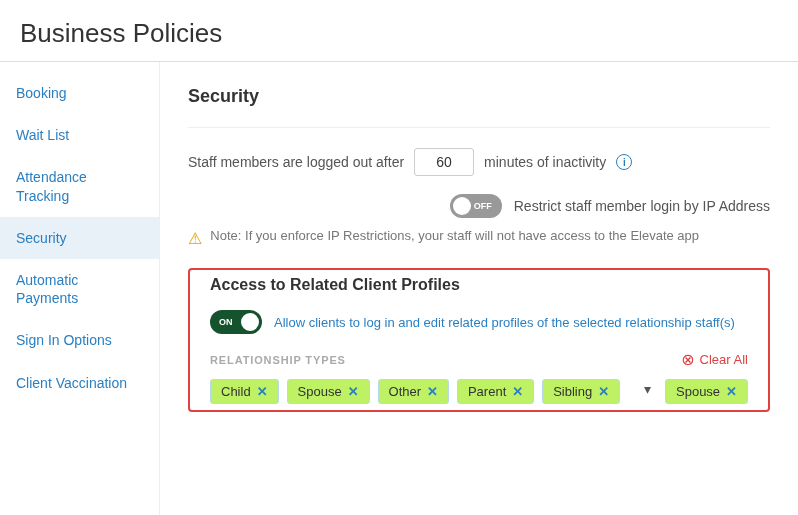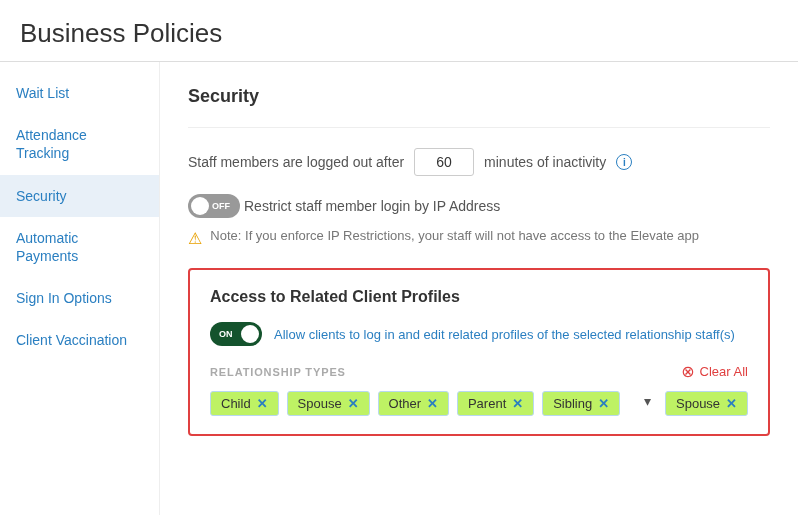--- a/index.html
+++ b/index.html
@@ -84,22 +84,23 @@
       border: 1.5px solid #2a7fc1;
       color: #2a7fc1;
       font-size: 10px;
       font-weight: bold;
       cursor: pointer;
     }
 
     .toggle-row {
       display: flex;
       align-items: center;
-      gap: 4px;
+      gap: 12px;
       margin-bottom: 10px;
+      justify-content: flex-end;
     }
 
     .toggle-off {
       display: inline-flex;
       align-items: center;
       background: #999;
       border-radius: 12px;
       width: 52px;
       height: 24px;
       position: relative;
@@ -167,21 +168,21 @@
 
     .warning-icon {
       color: #e8a000;
       font-size: 16px;
       margin-top: 1px;
     }
 
     .access-box {
       border: 2px solid #e04040;
       border-radius: 4px;
-      padding: 18px 20px;
+      padding: 6px 20px;
       margin-top: 8px;
     }
 
     .access-title {
       font-size: 16px;
       font-weight: 600;
       color: #333;
       margin-bottom: 16px;
     }
 
@@ -276,20 +277,21 @@
     }
   </style>
 </head>
 <body>
 
 <div class="page-title">Business Policies</div>
 
 <div class="layout">
 
   <nav class="sidebar">
+    <div class="sidebar-item">Booking</div>
     <div class="sidebar-item">Wait List</div>
     <div class="sidebar-item">Attendance Tracking</div>
     <div class="sidebar-item active">Security</div>
     <div class="sidebar-item">Automatic Payments</div>
     <div class="sidebar-item">Sign In Options</div>
     <div class="sidebar-item">Client Vaccination</div>
   </nav>
 
   <main class="main-content">
     <div class="section-title">Security</div>

